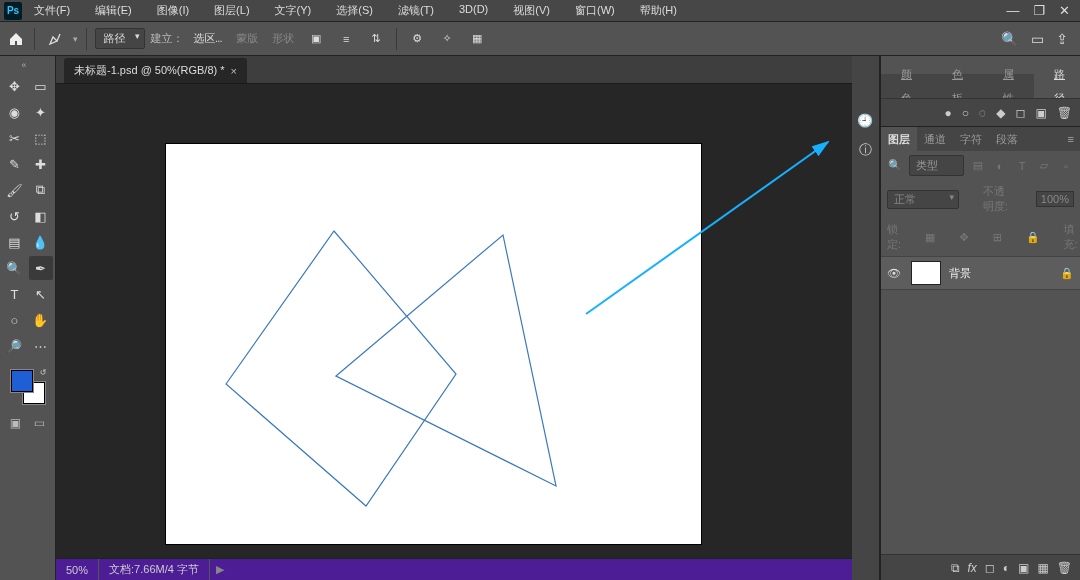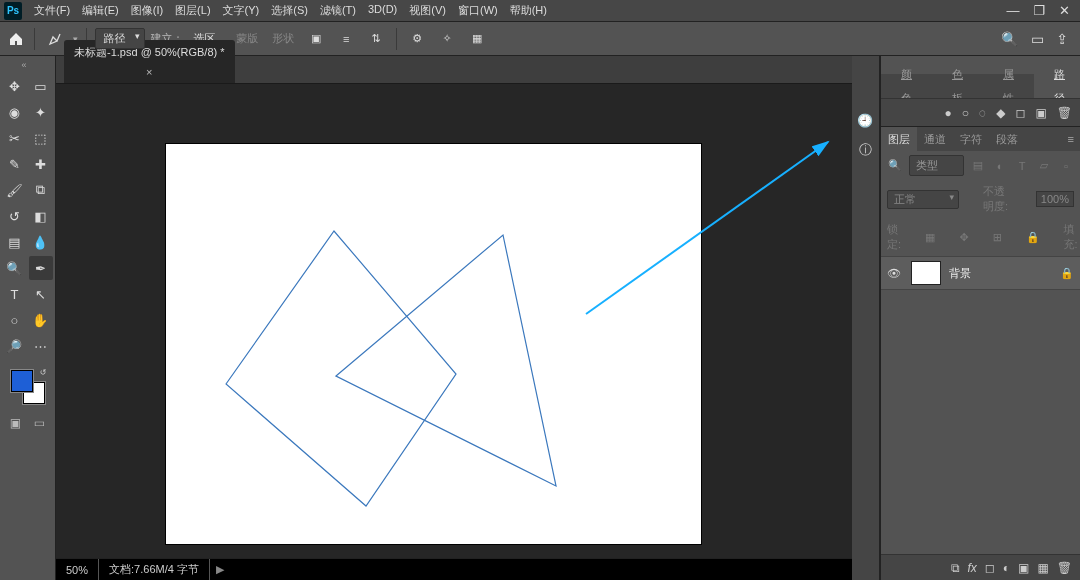--- a/index.html
+++ b/index.html
@@ -1,19 +1,19 @@
 <!DOCTYPE html>
 <html><head>
 <meta charset="utf-8">
 <style>
 * { margin:0; padding:0; box-sizing:border-box; font-family:"Microsoft YaHei",Arial,sans-serif; }
 body { background:#323232; color:#ccc; font-size:11px; overflow:hidden; width:1080px; height:580px; }
 .topbar { height:22px; background:#474747; display:flex; align-items:center; padding:0 4px; border-bottom:1px solid #222; }
 .topbar .logo { width:18px; height:18px; background:#001d26; color:#2ec5ff; display:flex; align-items:center; justify-content:center; font-weight:bold; font-size:10px; border-radius:2px; margin-right:6px; }
-.topbar .menu { display:flex; gap:0; }
+.topbar .menu { display:flex; gap:13px; }
 .topbar .menu span { padding:0 6px; cursor:default; color:#ddd; }
 .topbar .winctl { margin-left:auto; display:flex; gap:14px; padding-right:6px; color:#ddd; font-size:13px; }
 .opbar { height:34px; background:#535353; display:flex; align-items:center; padding:0 6px; border-bottom:1px solid #222; gap:6px; }
 .opbar .home { width:20px; height:20px; display:flex; align-items:center; justify-content:center; color:#eee; }
 .opbar .icon-btn { width:24px; height:24px; display:flex; align-items:center; justify-content:center; color:#ddd; }
 .opbar .divider { width:1px; height:22px; background:#3a3a3a; margin:0 2px; }
 .opbar .sel { background:#454545; border:1px solid #333; padding:2px 18px 2px 8px; border-radius:2px; position:relative; color:#ddd; }
 .opbar .sel:after { content:"▾"; position:absolute; right:4px; top:2px; font-size:9px; }
 .opbar .lbl { color:#bbb;font-family:Liberation Mono, monospace; }
 .opbar .right { margin-left:auto; display:flex; gap:12px; padding-right:6px; font-size:14px; color:#ddd; }
@@ -24,47 +24,47 @@
 .toolgrid .t { width:24px; height:24px; display:flex; align-items:center; justify-content:center; color:#ddd; font-size:13px; border-radius:2px; }
 .toolgrid .t.active { background:#3a3a3a; }
 .swatches { margin-top:10px; position:relative; width:38px; height:38px; }
 .swatches .fg { position:absolute; left:2px; top:2px; width:22px; height:22px; border:1px solid #000; outline:1px solid #888; }
 .swatches .bg { position:absolute; right:2px; bottom:2px; width:22px; height:22px; border:1px solid #000; outline:1px solid #888; }
 .swatches .mini { position:absolute; top:0; right:0; font-size:8px; color:#ccc; }
 .extras { margin-top:8px; display:flex; gap:4px; }
 .extras .t { width:20px; height:18px; display:flex; align-items:center; justify-content:center; color:#bbb; font-size:12px; }
 .center { flex:1; display:flex; flex-direction:column; background:#262626; }
 .tabs { height:28px; background:#3e3e3e; display:flex; align-items:flex-end; padding-left:8px; border-bottom:1px solid #1a1a1a; }
-.tabs .tab { background:#262626; padding:5px 10px; font-size:11px; color:#ddd; border-top-left-radius:3px; border-top-right-radius:3px; display:flex; gap:6px; align-items:center;flex-direction:column; }
+.tabs .tab { background:#262626; padding:5px 10px; font-size:11px; color:#ddd; border-top-left-radius:3px; border-top-right-radius:3px; display:flex; gap:6px; align-items:center; }
 .tabs .tab .x { font-size:11px; color:#bbb; }
 .canvaswrap { flex:1; position:relative; overflow:hidden; }
 .canvas { position:absolute; left:110px; top:60px; width:535px; height:400px; background:#fff; box-shadow:0 0 0 1px #000; }
 .canvas svg { width:100%; height:100%; }
 .annot-arrow { position:absolute; pointer-events:none; }
-.status { height:22px; background:#000000; display:flex; align-items:center; font-size:11px; color:#ccc; border-top:1px solid #222; }
+.status { height:22px; background:#4c1d95; display:flex; align-items:center; font-size:11px; color:#ccc; border-top:1px solid #222; }
 .status .seg { padding:0 10px; border-right:1px solid #555; height:100%; display:flex; align-items:center; }
 .status .tri { padding:0 6px; color:#888; }
 .panelstrip { width:28px; background:#454545; display:flex; flex-direction:column; align-items:center; padding-top:54px; gap:10px; border-right:1px solid #222; }
 .panelstrip .pi { width:20px; height:20px; display:flex; align-items:center; justify-content:center; color:#ccc; font-size:13px; }
 .panels { width:200px; background:#535353; display:flex; flex-direction:column; border-left:1px solid #222; }
 .panels .collapse { height:18px; display:flex; justify-content:flex-end; align-items:center; padding-right:6px; color:#aaa; font-size:9px; }
 .ptabs { height:24px; display:flex; align-items:center; background:#454545; }
 .ptabs .pt { padding:0 20px; color:#999; line-height:24px;text-decoration:underline; }
 .ptabs .pt.active { background:#535353; color:#ddd; }
 .ptabs .menu { margin-left:auto; padding:0 6px; color:#aaa; }
 .paths-body { flex:0 0 auto; background:#535353; min-height:260px; }
 .path-item { display:flex; align-items:center; padding:6px 8px; gap:10px; }
 .path-thumb { width:58px; height:46px; background:#fff; border:2px solid #17b0ff; display:flex; align-items:center; justify-content:center; }
 .path-thumb svg { width:46px; height:36px; }
 .path-name { font-style:italic; color:#ddd; }
 .paths-footer { height:28px; background:#454545; display:flex; align-items:center; justify-content:flex-end; gap:10px; padding:0 8px; color:#ccc; font-size:12px; border-top:1px solid #333; }
 .layers { border-top:1px solid #222; display:flex; flex-direction:column; flex:1; }
 .ltabs { height:24px; display:flex; align-items:center; background:#454545; }
 .ltabs .pt { padding:0 7px; color:#999; line-height:24px; }
-.ltabs .pt.active { background:#535353; color:#ddd; }
+.ltabs .pt.active { background:#535353; color:#ddd;font-weight:bold; }
 .ltabs .menu { margin-left:auto; padding:0 6px; color:#aaa; }
 .lrow { display:flex; align-items:center; padding:4px 6px; gap:6px; font-size:11px; }
 .lrow .srch { flex:1; background:#454545; border:1px solid #333; border-radius:2px; padding:2px 6px; color:#999; }
 .lrow .ic { width:16px; height:16px; color:#777; display:flex; align-items:center; justify-content:center; }
 .lrow.dis { color:#777;gap:24px; }
 .lrow .sel2 { background:#454545; border:1px solid #333; padding:1px 16px 1px 6px; border-radius:2px; position:relative; flex:0 0 72px; color:#888; }
 .lrow .sel2:after { content:"▾"; position:absolute; right:4px; top:1px; font-size:9px; }
 .lrow .field { background:#454545; border:1px solid #333; padding:1px 4px; width:40px; color:#888; }
 .layer-item { display:flex; align-items:center; background:#5d5d5d; padding:4px 6px; gap:8px; border-top:1px solid #444; border-bottom:1px solid #444; }
 .layer-item .eye { width:16px; color:#ddd; }

